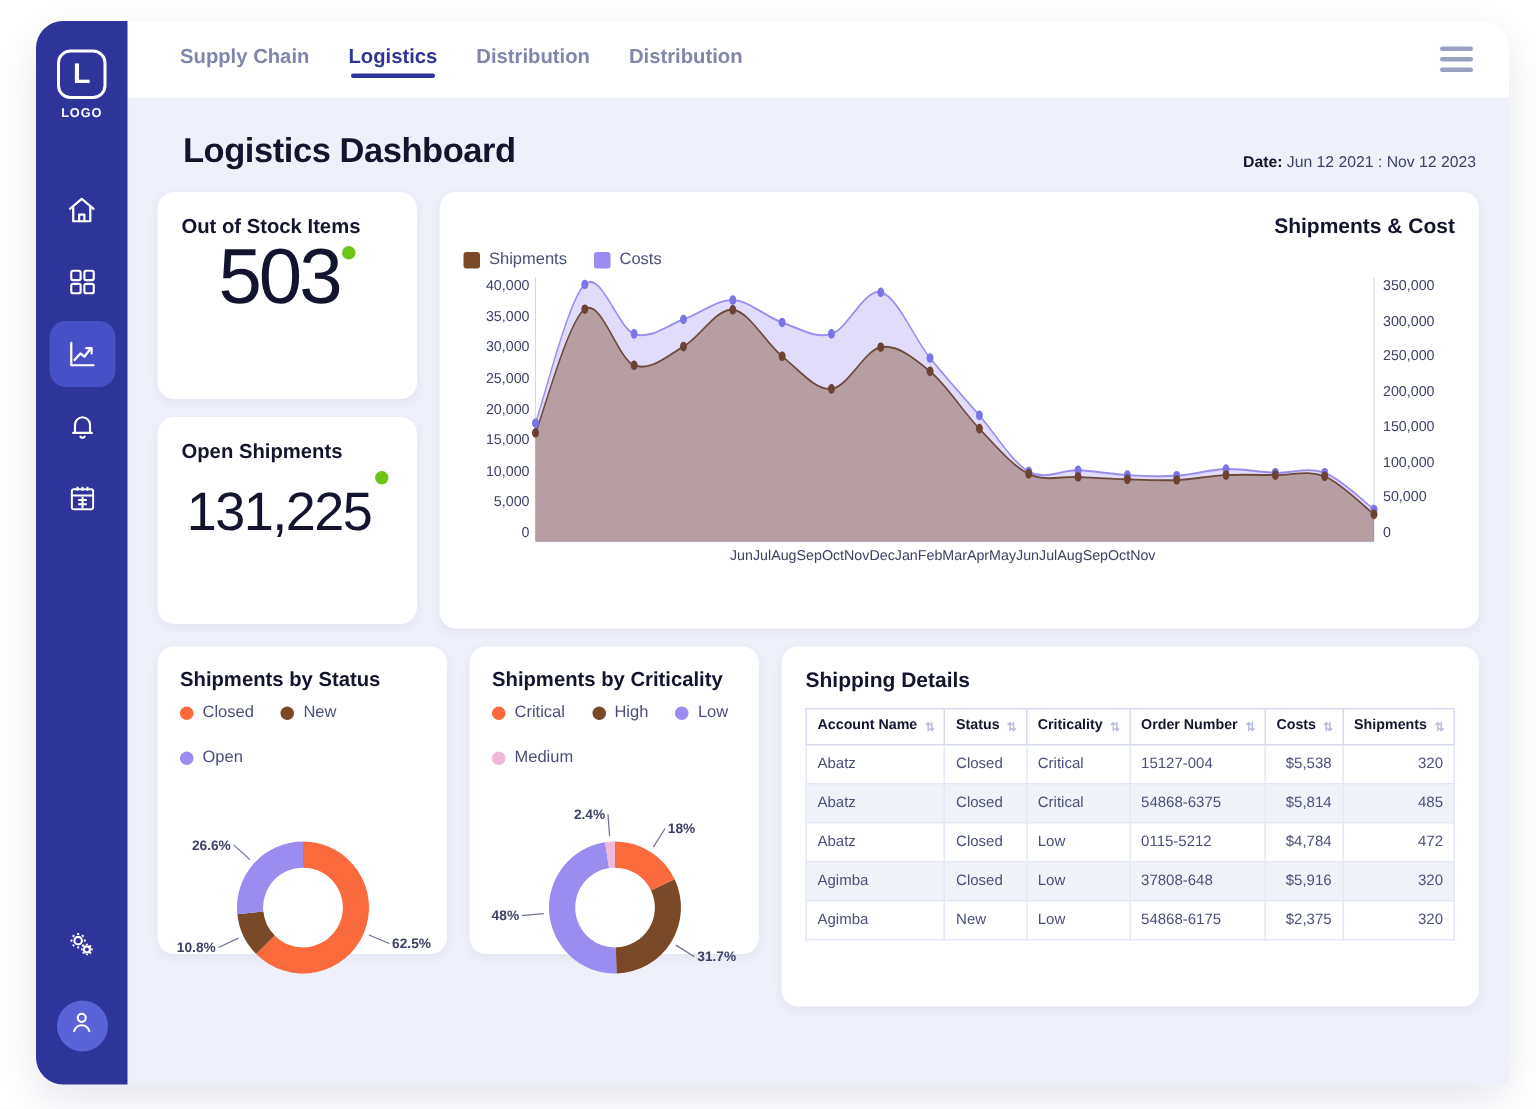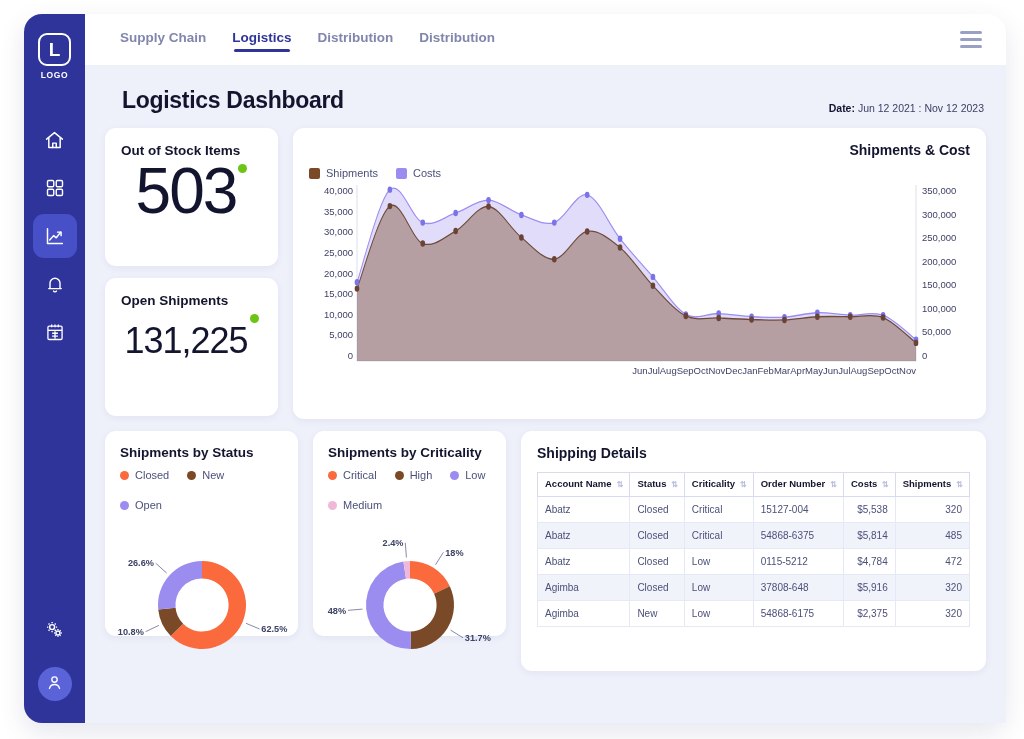--- a/index.html
+++ b/index.html
@@ -137,21 +137,21 @@
 
   .row1 { display: flex; gap: 15px; padding: 0 3px; }
   .kpi-col { display: flex; flex-direction: column; gap: 12px; width: 173px; }
   .kpi-card { height: 138px; padding: 15px 16px; position: relative; }
   .kpi-title { font-size: 13.5px; font-weight: bold; color: #13152e; }
   .kpi-value-wrap {
     display: flex; align-items: flex-start; justify-content: center;
     height: 86px;
   }
   .kpi-value {
-    font-size: 64px; font-weight: 400; color: #13152e;
+    font-size: 52px; font-weight: 400; color: #13152e;
     letter-spacing: -2px; line-height: 1.05;
     font-family: "Liberation Sans", sans-serif;
   }
   .kpi-value.small { font-size: 36px; letter-spacing: -1px; margin-top: 14px; }
   .kpi-dot {
     width: 9px; height: 9px; border-radius: 50%;
     background: #6cc417; margin-top: 6px; margin-left: 2px;
     flex: 0 0 auto;
   }
 
@@ -165,21 +165,21 @@
   .yaxis {
     position: absolute; top: 0; height: 176px;
     display: flex; flex-direction: column; justify-content: space-between;
     font-size: 9.5px; color: #3d4266;
   }
   .yaxis.left { left: 0; width: 44px; text-align: right; align-items: flex-end; }
   .yaxis.right { right: 0; width: 48px; text-align: left; align-items: flex-start; }
   .svg-wrap { position: absolute; left: 48px; right: 54px; top: 0; height: 176px; }
   .xaxis {
     position: absolute; left: 32px; right: 54px; top: 180px;
-    display: flex; justify-content: flex-end;
+    display: flex; justify-content: center;
     font-size: 9.5px; color: #3d4266;
   }
 
   .row2 { display: flex; gap: 15px; padding: 12px 3px 0 3px; }
   .donut-card { width: 193px; height: 205px; padding: 14px 15px; }
   .donut-title { font-size: 13.5px; font-weight: bold; color: #13152e; }
   .donut-holder { margin-top: 6px; display: flex; justify-content: center; }
 
   .table-card { flex: 1; height: 240px; padding: 14px 16px; }
   .table-title { font-size: 14px; font-weight: bold; color: #13152e; }

